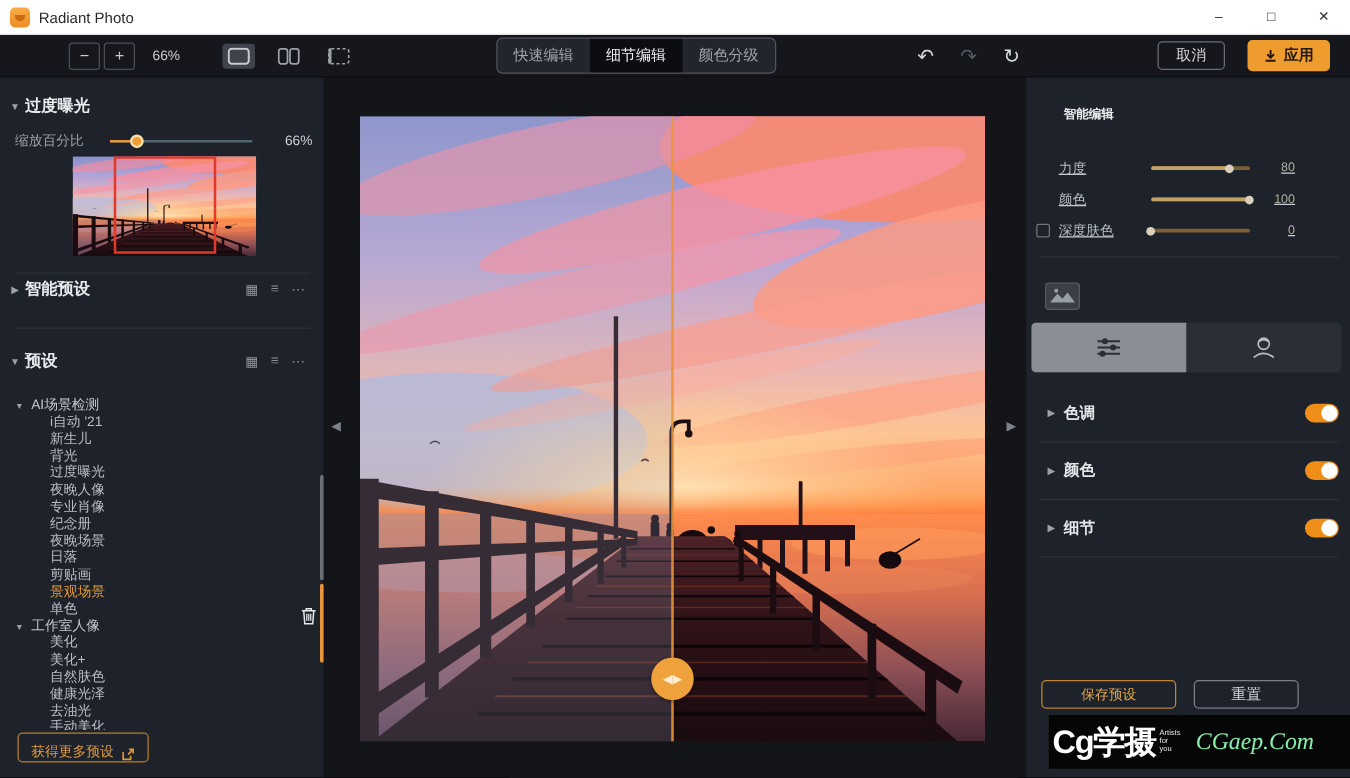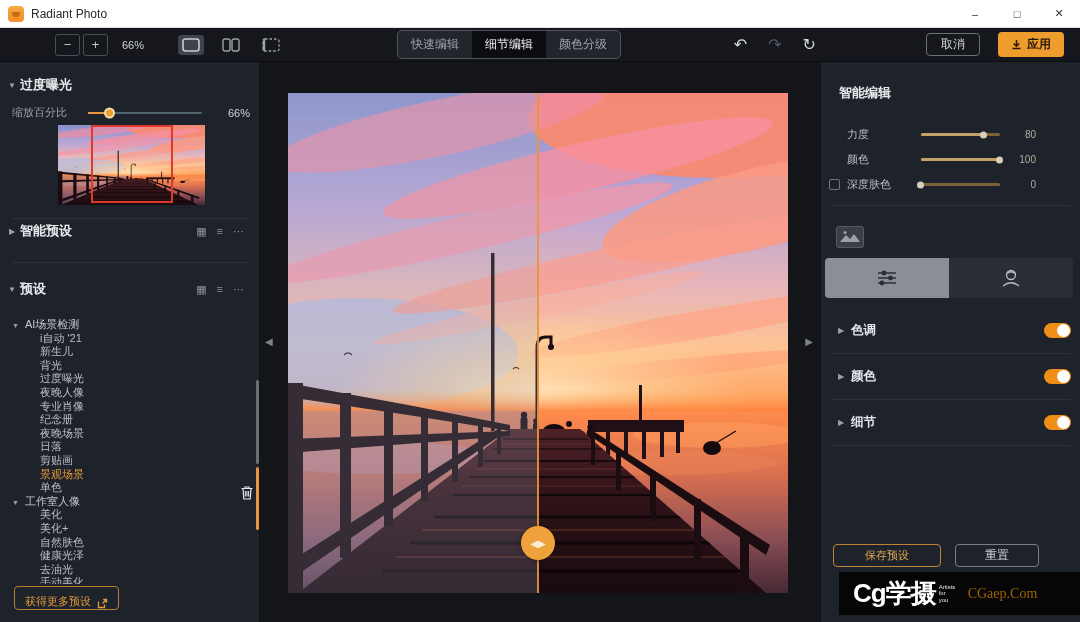--- a/index.html
+++ b/index.html
@@ -68,22 +68,22 @@
   
   .photo { position:absolute; left:28px; top:31px; width:500px; height:500px; }
   .before-tint { position:absolute; left:0; top:0; width:50%; height:100%; background:rgba(150,160,200,0.16); box-shadow:inset 0 0 0 100vmax rgba(255,255,255,0.04); }
   .split-line { position:absolute; left:249px; top:0; width:2px; height:100%; background:#e8963c; opacity:0.9; }
   .split-handle { position:absolute; left:233px; top:433px; width:34px; height:34px; border-radius:50%; background:#efa23b; display:flex; align-items:center; justify-content:center; font-size:10px; color:#fbeed4; letter-spacing:0; box-shadow:0 1px 4px rgba(0,0,0,.4); }
   .nav-arrow { position:absolute; top:274px; font-size:10px; color:#7d828a; }
   .nav-arrow.left { left:5px; }
   .nav-arrow.right { right:7px; }
 
   
-  .smart-title { position:absolute; left:18px; top:22px; font-size:13px; font-weight:bold; color:#e8eaec; }
-  .sliders { position:absolute; left:0; top:60px; width:225px; }
+  .smart-title { position:absolute; left:30px; top:22px; font-size:10px; font-weight:bold; color:#e8eaec; }
+  .sliders { position:absolute; left:0; top:60px; width:225px;text-decoration:underline; }
   .sl-row { display:flex; align-items:center; height:25px; padding:0 10px 0 8px; }
   .sl-box { width:11px; height:11px; border:1px solid #70757d; border-radius:2px; margin-right:7px; visibility:hidden; flex:none; }
   .sl-row.has-checkbox .sl-box { visibility:visible; }
   .sl-label { width:74px; font-size:11px; color:#b8bcc2; flex:none; }
   .sl-track { position:relative; flex:1; height:3px; background:#7c6136; border-radius:2px; }
   .sl-fill { position:relative; height:3px; background:#c2a267; border-radius:2px; }
   .sl-fill::after { content:""; position:absolute; right:-3px; top:50%; transform:translateY(-50%); width:7px; height:7px; border-radius:50%; background:#d9cfba; }
   .sl-val { width:36px; text-align:right; font-size:10px; color:#b3ac9e; }
   .r-div1 { position:absolute; left:10px; top:143px; width:240px; height:1px; background:#2c313b; }
   .img-ico { position:absolute; left:15px; top:164px; width:28px; height:22px; background:#3a3f47; border:1px solid #565b63; border-radius:3px; }
@@ -93,24 +93,24 @@
   .sections { position:absolute; left:10px; top:246px; width:240px; }
   .sec-row { height:46px; display:flex; align-items:center; border-bottom:1px solid #2c313b; }
   .sec-row .tri { width:20px; }
   .sec-row .sname { font-size:12.5px; font-weight:bold; color:#e4e6e9; }
   .toggle { margin-left:auto; width:27px; height:15px; border-radius:8px; background:#ef8e17; position:relative; }
   .toggle::after { content:""; position:absolute; right:1px; top:1px; width:13px; height:13px; border-radius:50%; background:#fdfdfd; }
   .save-btn { position:absolute; left:12px; top:482px; width:108px; height:23px; border:1px solid #c08436; border-radius:4px; color:#e0a84f; font-size:11px; background:transparent; }
   .reset-btn { position:absolute; left:134px; top:482px; width:84px; height:23px; border:1px solid #7a7f86; border-radius:4px; color:#cfd2d6; font-size:12px; background:transparent; }
 
   
-  .wmark { position:absolute; left:839px; top:572px; width:241px; height:43px; background:#060606; display:flex; align-items:center; padding-left:14px; z-index:50; }
+  .wmark { position:absolute; left:839px; top:572px; width:241px; height:43px; background:#060606; display:flex; align-items:center; padding-left:3px; z-index:50; }
   .wm-brand { font-size:26px; font-weight:bold; color:#ffffff; letter-spacing:-1px; }
   .wm-tag { width:16px; font-size:6px; line-height:6.5px; color:#e8e8e8; margin-left:3px; }
-  .wm-site { font-family:"Liberation Serif","DejaVu Serif",serif; font-size:14px; color:#a16207; margin-left:13px; }
+  .wm-site { font-family:"Liberation Serif","DejaVu Serif",serif; font-size:19px; color:#86efac; margin-left:13px;font-style:italic; }
 
   svg { display:block; }
 </style>
 </head>
 <body>
 
 <svg width="0" height="0" style="position:absolute">
   <defs>
     <linearGradient id="sky" x1="0" y1="0" x2="0" y2="1">
       <stop offset="0" stop-color="#8890cb"></stop>

